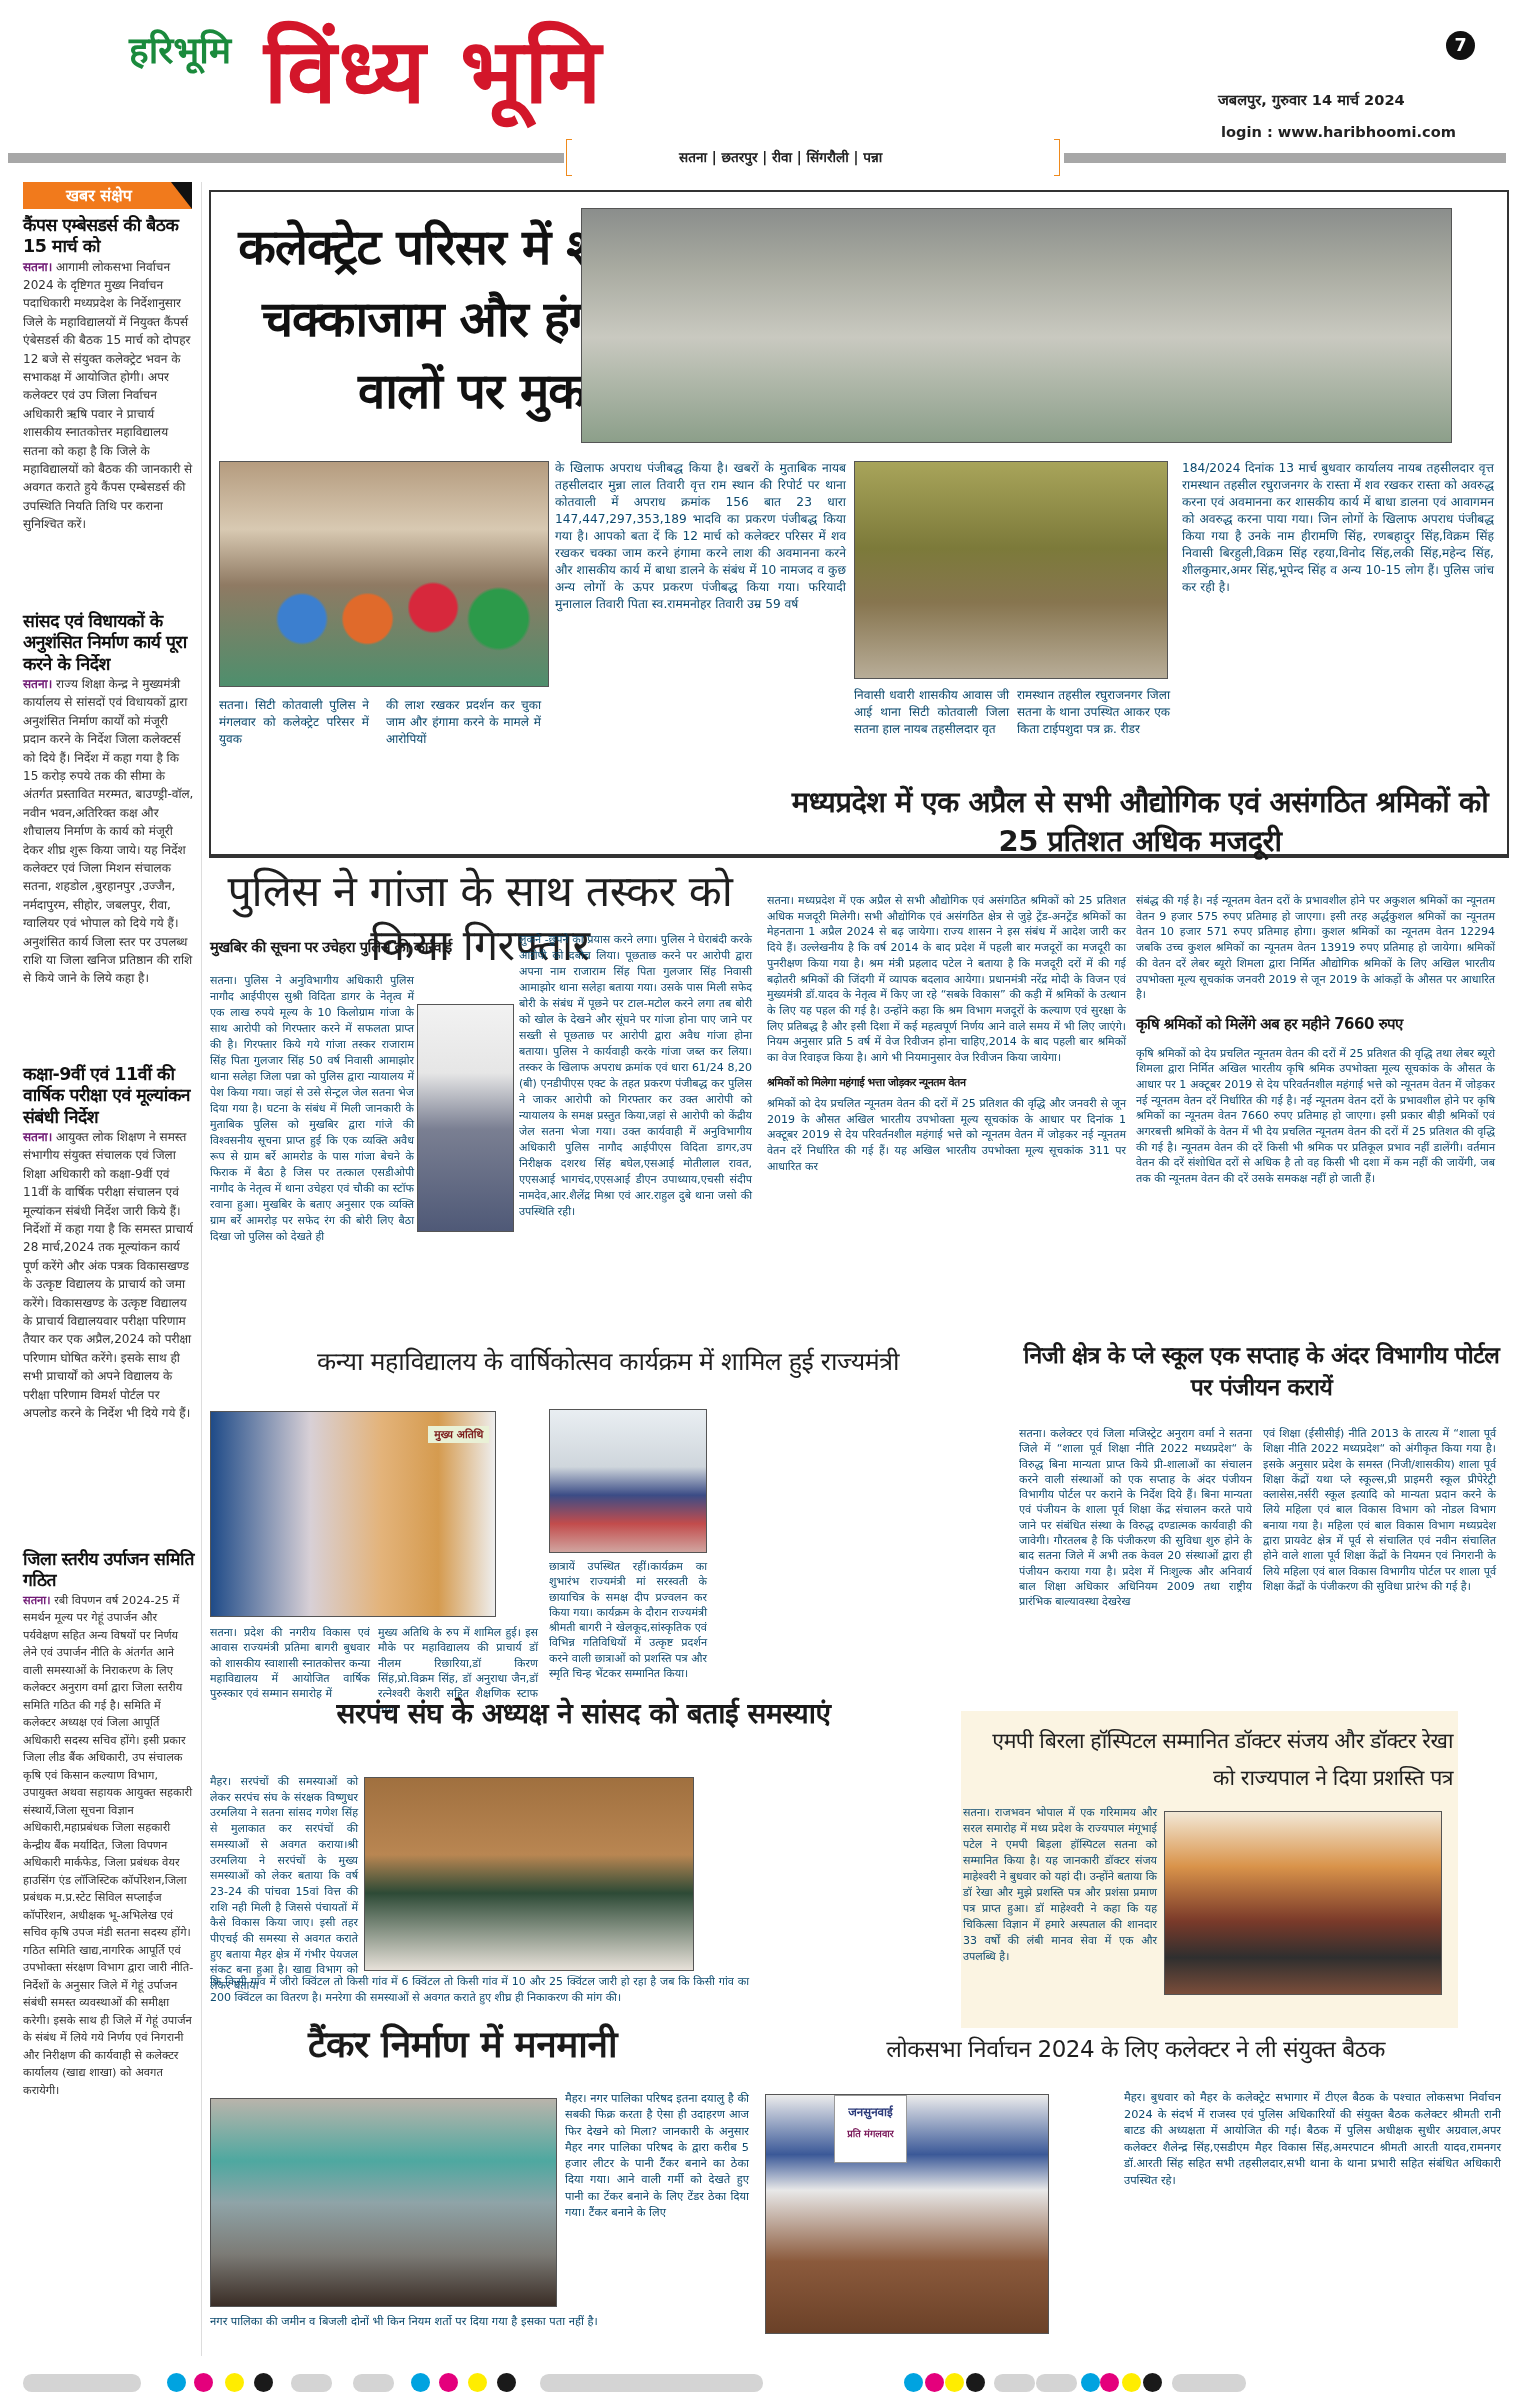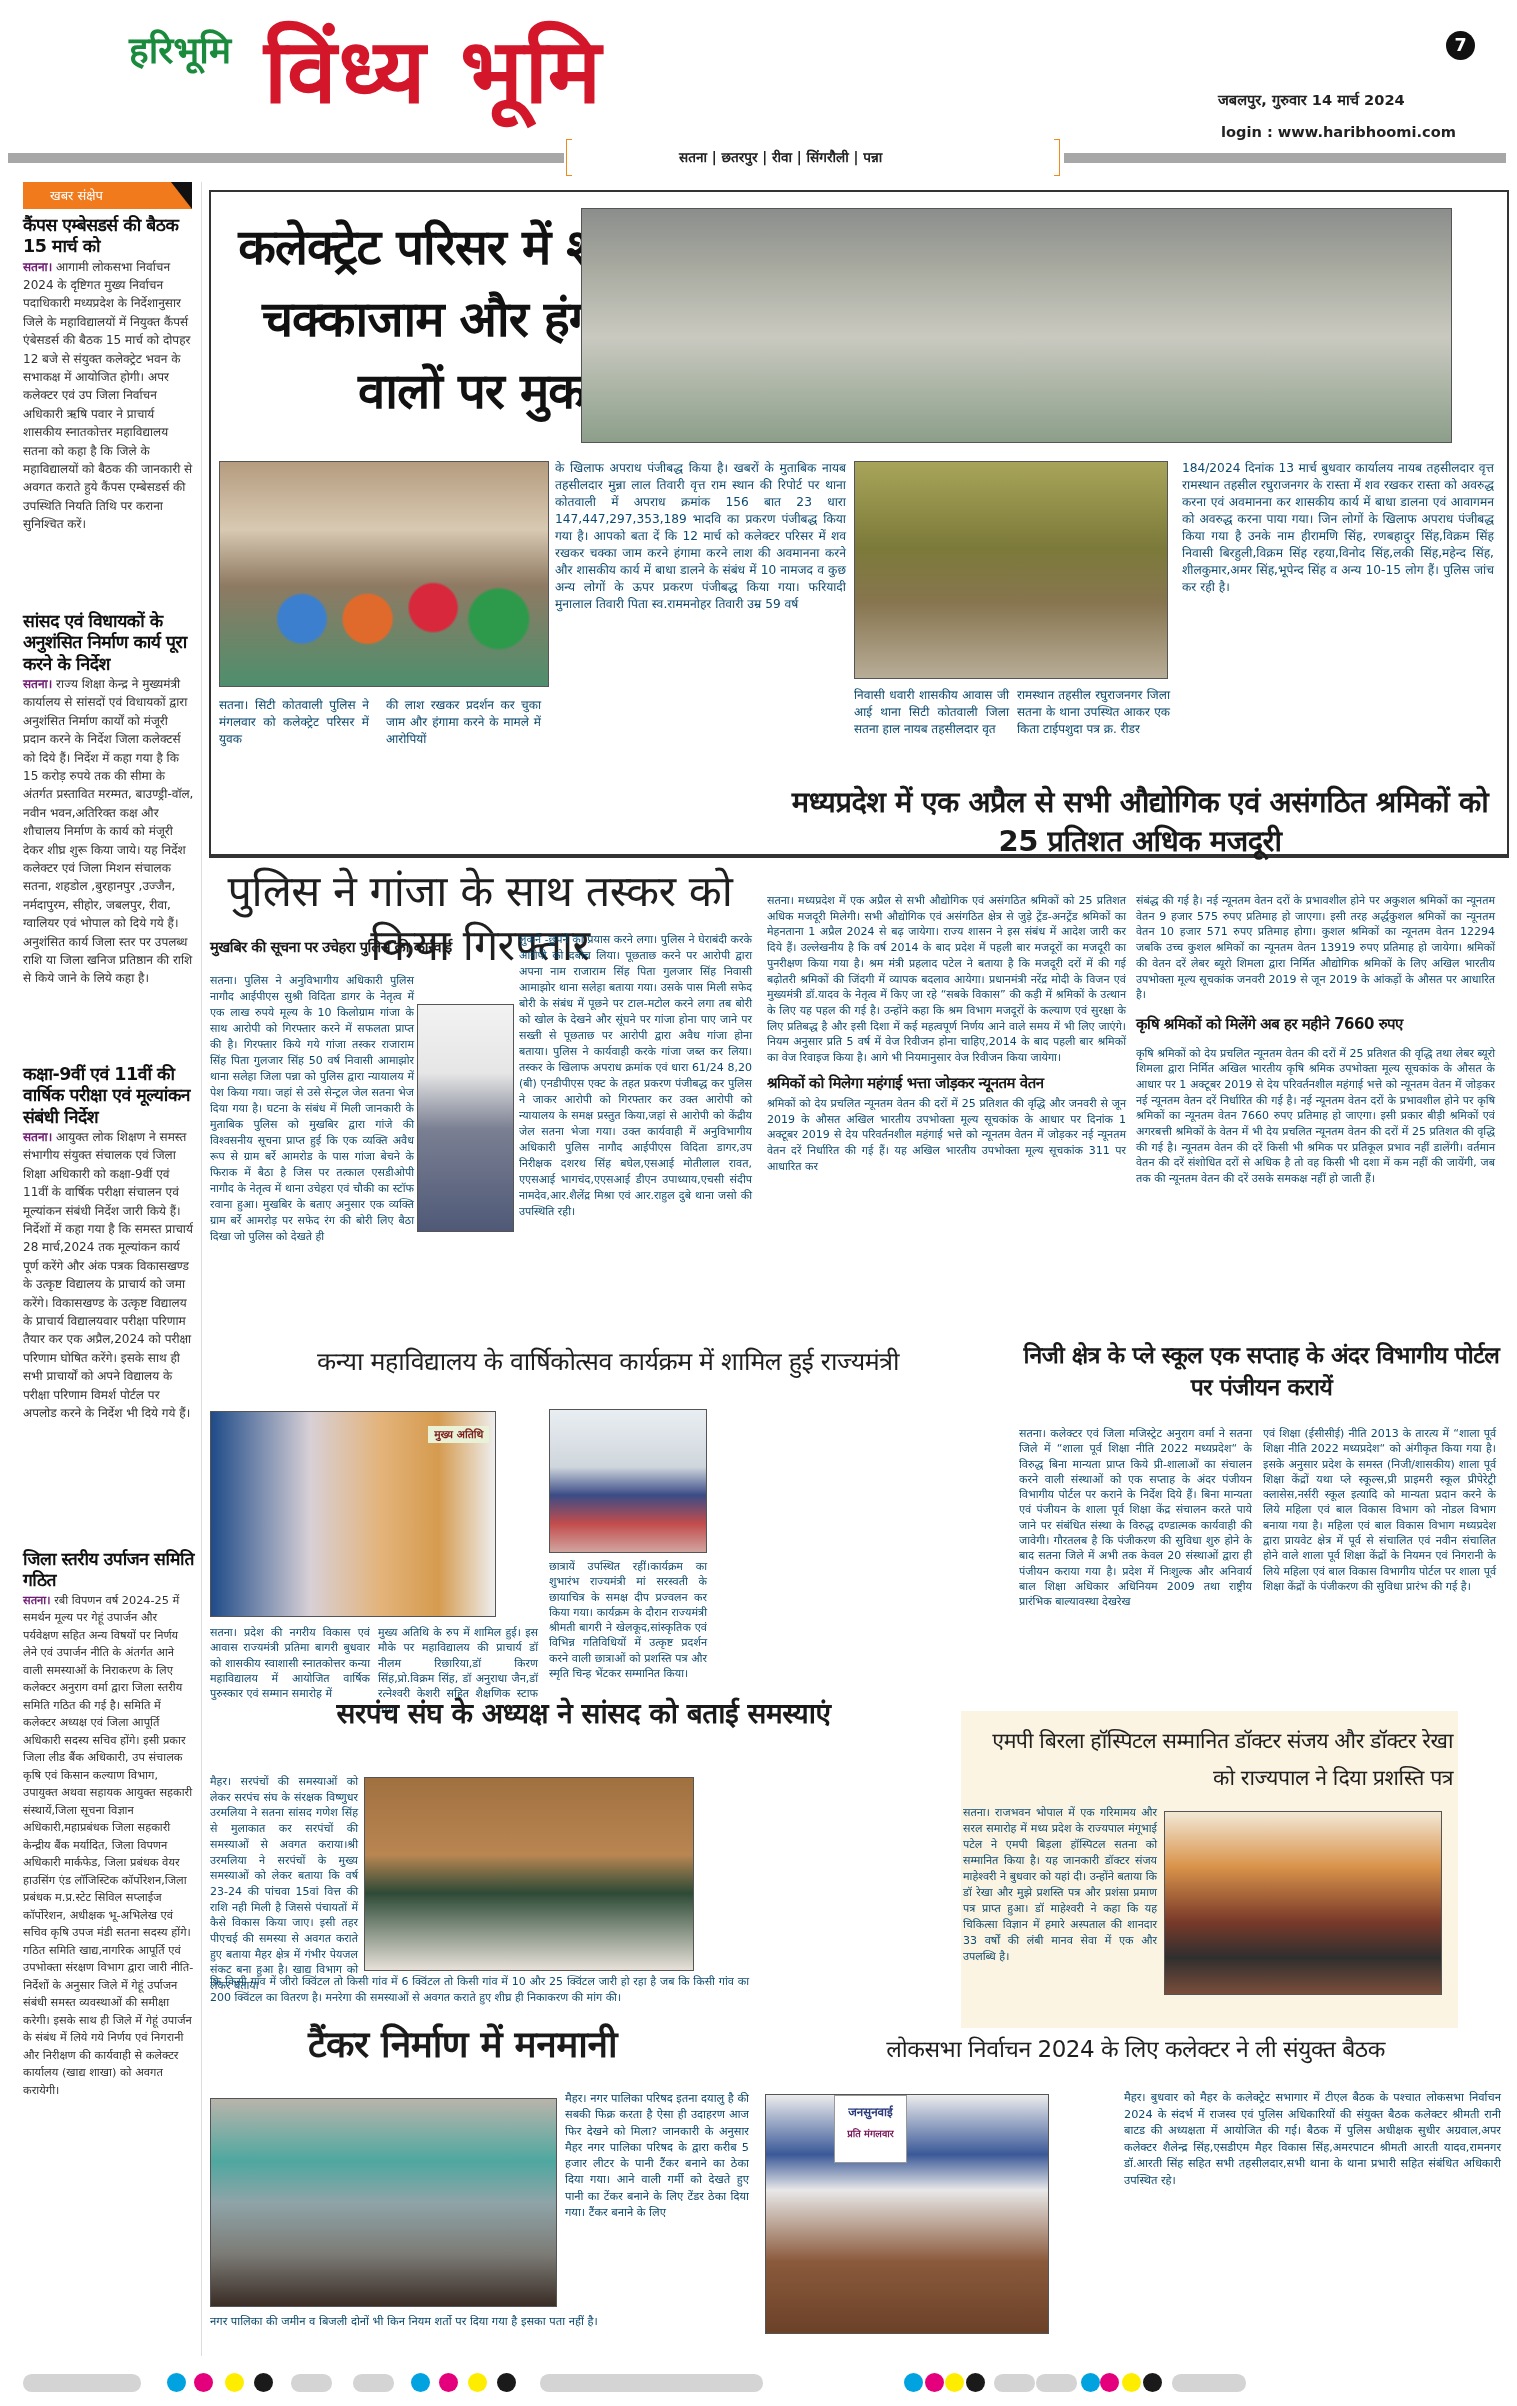--- a/index.html
+++ b/index.html
@@ -13,21 +13,21 @@
 
 #brand-small{left:129px;top:23px;font-size:37px;font-weight:bold;color:#1a8a3c}
 #masthead{left:264px;top:17.5px;font-size:89px;font-weight:bold;color:#d3162a;line-height:107px;letter-spacing:1.9px}
 #page-num{left:1446px;top:31px;width:29px;height:29px;border-radius:50%;background:#111;color:#fff;font-weight:bold;font-size:17.5px;text-align:center;line-height:29px}
 #dateline{left:1218px;top:89px;font-size:14.6px;font-weight:bold;color:#222}
 #login{left:1221px;top:123px;font-size:14.6px;font-weight:bold;color:#222}
 .hbar{position:absolute;top:153px;height:9.7px;background:#a7a7a7}
 .bracket{position:absolute;top:139px;width:5.8px;height:37px;border:1.9px solid #ef8a1c}
 #editions{left:679px;top:147px;font-size:13.6px;font-weight:bold;color:#222}
 
-#brief-tag{left:23px;top:182px;width:169px;height:27px;background:#f17a1c;color:#fff;font-weight:normal;font-size:13px;padding-left:27px;line-height:27px}
+#brief-tag{left:23px;top:182px;width:169px;height:27px;background:#f17a1c;color:#fff;font-weight:bold;font-size:16px;padding-left:43px;line-height:27px}
 #brief-tag:after{content:"";position:absolute;right:0;top:0;border-top:27px solid #111;border-left:21.3px solid transparent}
 .side{position:absolute;left:23px;width:171px}
 .side h3{font-size:17.5px;line-height:21.3px;font-weight:bold;color:#111;letter-spacing:-0.5px}
 .side p{font-size:12px;line-height:18.4px;color:#333}
 .side p b{color:#701a75}
 .vline{position:absolute;left:201px;top:182px;width:1px;height:2174px;background:#ddd}
 
 #lead-box{left:209px;top:190px;width:1300px;height:668px;border:2.9px solid #333;border-bottom-width:4.9px}
 #lead-hl{left:233px;top:212px;width:543px;font-size:49px;line-height:72px;text-align:center;font-weight:bold;color:#111;letter-spacing:-1px}
 
@@ -98,21 +98,21 @@
 <div class="abs hl-light" style="left:218px;top:864px;width:524px;font-size:43px;line-height:54px;text-align:center">पुलिस ने गांजा के साथ तस्कर को किया गिरफ्तार</div>
 <div class="abs hl" style="left:210px;top:939px;width:243px;font-size:14.6px;line-height:16.5px">मुखबिर की सूचना पर उचेहरा पुलिस की कार्रवाई</div>
 <div class="photo ph-man" style="left:417px;top:1004px;width:97px;height:228px"></div>
 <p class="body abs" style="left:210px;top:973px;width:204px;font-size:11px;line-height:16px"><span>सतना। पुलिस ने अनुविभागीय अधिकारी पुलिस नागौद आईपीएस सुश्री विदिता डागर के नेतृत्व में एक लाख रुपये मूल्य के 10 किलोग्राम गांजा के साथ आरोपी को गिरफ्तार करने में सफलता प्राप्त की है। गिरफ्तार किये गये गांजा तस्कर राजाराम सिंह पिता गुलजार सिंह 50 वर्ष निवासी आमाझोर थाना सलेहा जिला पन्ना को पुलिस द्वारा न्यायालय में पेश किया गया। जहां से उसे सेन्ट्रल जेल सतना भेज दिया गया है। घटना के संबंध में मिली जानकारी के मुताबिक पुलिस को मुखबिर द्वारा गांजे की विश्वसनीय सूचना प्राप्त हुई कि एक व्यक्ति अवैध रूप से ग्राम बर्रे आमरोड के पास गांजा बेचने के फिराक में बैठा है जिस पर तत्काल एसडीओपी नागौद के नेतृत्व में थाना उचेहरा एवं चौकी का स्टॉफ रवाना हुआ। मुखबिर के बताए अनुसार एक व्यक्ति ग्राम बर्रे आमरोड़ पर सफेद रंग की बोरी लिए बैठा दिखा जो पुलिस को देखते ही</span></p>
 <p class="body abs" style="left:519px;top:932px;width:233px;font-size:11px;line-height:16px"><span>लुकने -छुपने का प्रयास करने लगा। पुलिस ने घेराबंदी करके आरोपी को दबोच लिया। पूछताछ करने पर आरोपी द्वारा अपना नाम राजाराम सिंह पिता गुलजार सिंह निवासी आमाझोर थाना सलेहा बताया गया। उसके पास मिली सफेद बोरी के संबंध में पूछने पर टाल-मटोल करने लगा तब बोरी को खोल के देखने और सूंघने पर गांजा होना पाए जाने पर सख्ती से पूछताछ पर आरोपी द्वारा अवैध गांजा होना बताया। पुलिस ने कार्यवाही करके गांजा जब्त कर लिया। तस्कर के खिलाफ अपराध क्रमांक एवं धारा 61/24 8,20 (बी) एनडीपीएस एक्ट के तहत प्रकरण पंजीबद्ध कर पुलिस ने जाकर आरोपी को गिरफ्तार कर उक्त आरोपी को न्यायालय के समक्ष प्रस्तुत किया,जहां से आरोपी को केंद्रीय जेल सतना भेजा गया। उक्त कार्यवाही में अनुविभागीय अधिकारी पुलिस नागौद आईपीएस विदिता डागर,उप निरीक्षक दशरथ सिंह बघेल,एसआई मोतीलाल रावत, एएसआई भागचंद,एएसआई डीएन उपाध्याय,एचसी संदीप नामदेव,आर.शैलेंद्र मिश्रा एवं आर.राहुल दुबे थाना जसो की उपस्थिति रही।</span></p>
 
 <div class="abs hl" style="left:776px;top:783px;width:728px;font-size:29px;line-height:39px;text-align:center">मध्यप्रदेश में एक अप्रैल से सभी औद्योगिक एवं असंगठित श्रमिकों को 25 प्रतिशत अधिक मजदूरी</div>
 <div class="abs" style="left:767px;top:893px;width:728px;height:446px">
   <div style="position:absolute;left:0;top:0;width:359px">
     <p class="body" style="font-size:11px;line-height:15.7px">सतना। मध्यप्रदेश में एक अप्रैल से सभी औद्योगिक एवं असंगठित श्रमिकों को 25 प्रतिशत अधिक मजदूरी मिलेगी। सभी औद्योगिक एवं असंगठित क्षेत्र से जुड़े ट्रेंड-अनट्रेंड श्रमिकों का मेहनताना 1 अप्रैल 2024 से बढ़ जायेगा। राज्य शासन ने इस संबंध में आदेश जारी कर दिये हैं। उल्लेखनीय है कि वर्ष 2014 के बाद प्रदेश में पहली बार मजदूरों का मजदूरी का पुनरीक्षण किया गया है। श्रम मंत्री प्रहलाद पटेल ने बताया है कि मजदूरी दरों में की गई बढ़ोतरी श्रमिकों की जिंदगी में व्यापक बदलाव आयेगा। प्रधानमंत्री नरेंद्र मोदी के विजन एवं मुख्यमंत्री डॉ.यादव के नेतृत्व में किए जा रहे “सबके विकास” की कड़ी में श्रमिकों के उत्थान के लिए यह पहल की गई है। उन्होंने कहा कि श्रम विभाग मजदूरों के कल्याण एवं सुरक्षा के लिए प्रतिबद्ध है और इसी दिशा में कई महत्वपूर्ण निर्णय आने वाले समय में भी लिए जाएंगे। नियम अनुसार प्रति 5 वर्ष में वेज रिवीजन होना चाहिए,2014 के बाद पहली बार श्रमिकों का वेज रिवाइज किया है। आगे भी नियमानुसार वेज रिवीजन किया जायेगा।</p>
-    <div class="hl" style="font-size:15px;line-height:18.4px;margin:7.8px 0 3.9px">श्रमिकों को मिलेगा महंगाई भत्ता जोड़कर न्यूनतम वेतन</div>
+    <div class="hl" style="font-size:11px;line-height:18.4px;margin:7.8px 0 3.9px">श्रमिकों को मिलेगा महंगाई भत्ता जोड़कर न्यूनतम वेतन</div>
     <p class="body" style="font-size:11px;line-height:15.7px">श्रमिकों को देय प्रचलित न्यूनतम वेतन की दरों में 25 प्रतिशत की वृद्धि और जनवरी से जून 2019 के औसत अखिल भारतीय उपभोक्ता मूल्य सूचकांक के आधार पर दिनांक 1 अक्टूबर 2019 से देय परिवर्तनशील महंगाई भत्ते को न्यूनतम वेतन में जोड़कर नई न्यूनतम वेतन दरें निर्धारित की गई हैं। यह अखिल भारतीय उपभोक्ता मूल्य सूचकांक 311 पर आधारित कर</p>
   </div>
   <div style="position:absolute;left:369px;top:0;width:359px">
     <p class="body" style="font-size:11px;line-height:15.7px">संबंद्ध की गई है। नई न्यूनतम वेतन दरों के प्रभावशील होने पर अकुशल श्रमिकों का न्यूनतम वेतन 9 हजार 575 रुपए प्रतिमाह हो जाएगा। इसी तरह अर्द्धकुशल श्रमिकों का न्यूनतम वेतन 10 हजार 571 रुपए प्रतिमाह होगा। कुशल श्रमिकों का न्यूनतम वेतन 12294 जबकि उच्च कुशल श्रमिकों का न्यूनतम वेतन 13919 रुपए प्रतिमाह हो जायेगा। श्रमिकों की वेतन दरें लेबर ब्यूरो शिमला द्वारा निर्मित औद्योगिक श्रमिकों के लिए अखिल भारतीय उपभोक्ता मूल्य सूचकांक जनवरी 2019 से जून 2019 के आंकड़ों के औसत पर आधारित है।</p>
     <div class="hl" style="font-size:15px;line-height:19.4px;margin:11.6px 0 11.6px">कृषि श्रमिकों को मिलेंगे अब हर महीने 7660 रुपए</div>
     <p class="body" style="font-size:11px;line-height:15.7px">कृषि श्रमिकों को देय प्रचलित न्यूनतम वेतन की दरों में 25 प्रतिशत की वृद्धि तथा लेबर ब्यूरो शिमला द्वारा निर्मित अखिल भारतीय कृषि श्रमिक उपभोक्ता मूल्य सूचकांक के औसत के आधार पर 1 अक्टूबर 2019 से देय परिवर्तनशील महंगाई भत्ते को न्यूनतम वेतन में जोड़कर नई न्यूनतम वेतन दरें निर्धारित की गई है। नई न्यूनतम वेतन दरों के प्रभावशील होने पर कृषि श्रमिकों का न्यूनतम वेतन 7660 रुपए प्रतिमाह हो जाएगा। इसी प्रकार बीड़ी श्रमिकों एवं अगरबत्ती श्रमिकों के वेतन में भी देय प्रचलित न्यूनतम वेतन की दरों में 25 प्रतिशत की वृद्धि की गई है। न्यूनतम वेतन की दरें किसी भी श्रमिक पर प्रतिकूल प्रभाव नहीं डालेंगी। वर्तमान वेतन की दरें संशोधित दरों से अधिक है तो वह किसी भी दशा में कम नहीं की जायेंगी, जब तक की न्यूनतम वेतन की दरें उसके समकक्ष नहीं हो जाती हैं।</p>
   </div>
 </div>
 
 <div class="abs hl-light" style="left:210px;top:1342px;width:796px;font-size:25px;line-height:39px;text-align:center">कन्या महाविद्यालय के वार्षिकोत्सव कार्यक्रम में शामिल हुई राज्यमंत्री</div>

